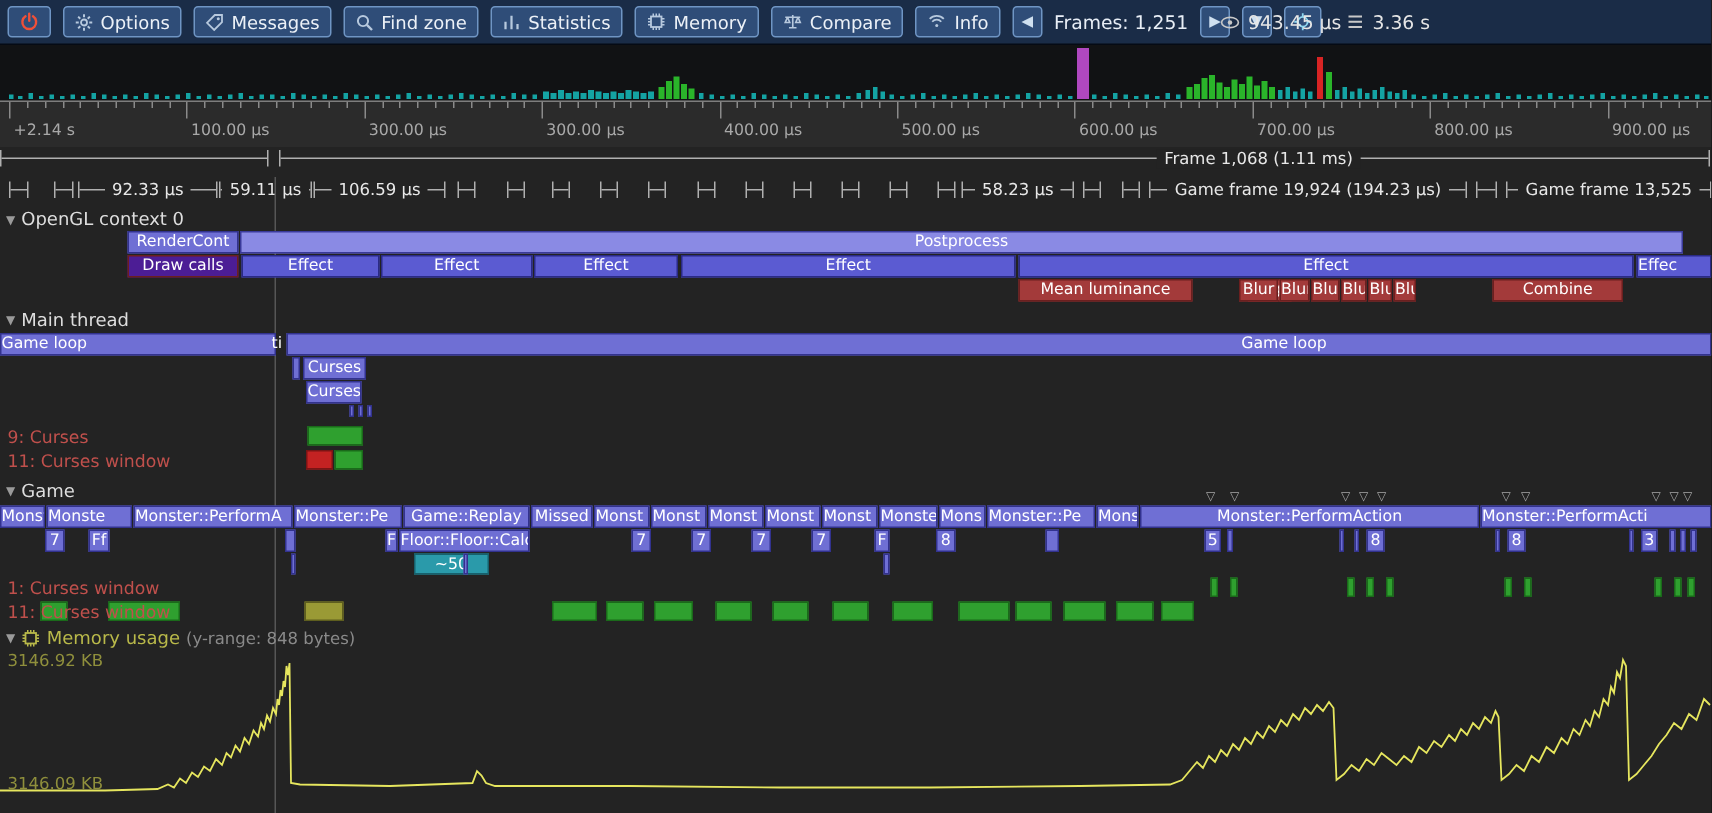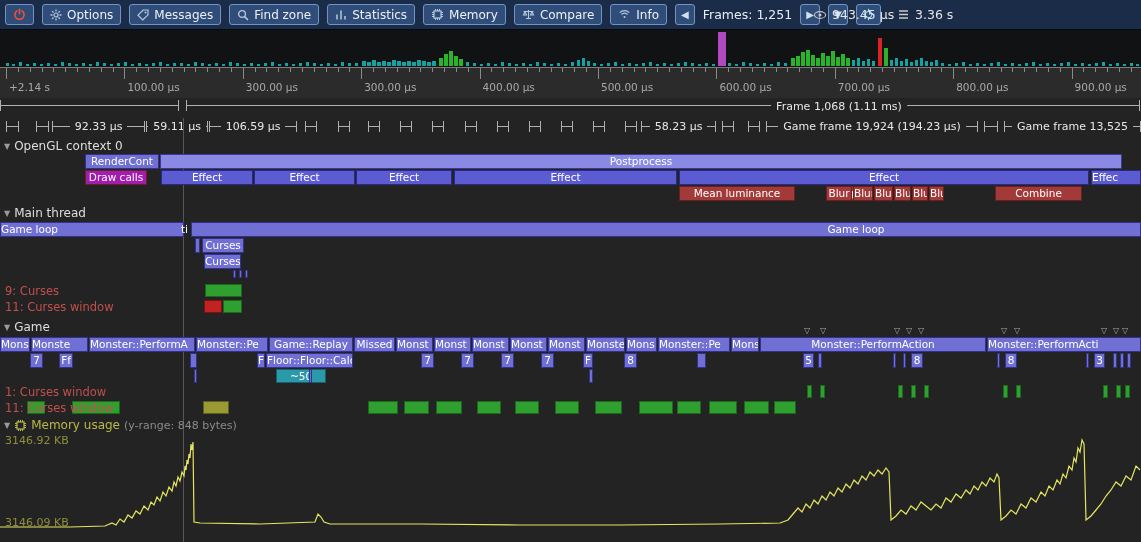--- a/index.html
+++ b/index.html
@@ -536,21 +536,21 @@
 
   <div class="shead" style="top:139px">
     <span class="arr">▼</span>
     <span>OpenGL context 0</span>
   </div>
   <div class="trow" style="top:154px;height:15px">
       <div class="zone" style="left: 85px; width: 74px; background: rgb(111, 111, 212); border-color: rgb(50, 50, 142); text-align: center;">RenderCont</div>
       <div class="zone" style="left: 160px; width: 962px; background: rgb(138, 138, 228); border-color: rgb(58, 58, 154);">Postprocess</div>
     </div>
   <div class="trow" style="top:170px;height:15px">
-      <div class="zone" style="left: 85px; width: 62px; background: #a21caf; border-color: rgb(107, 31, 31);">Draw calls</div>
+      <div class="zone" style="left: 85px; width: 74px; background: #4c1d95; border-color: rgb(107, 31, 31);">Draw calls</div>
       <div class="zone" style="left: 161px; width: 92px; background: rgb(91, 91, 210); border-color: rgb(42, 42, 134);">Effect</div>
       <div class="zone" style="left: 254px; width: 101px; background: rgb(91, 91, 210); border-color: rgb(42, 42, 134);">Effect</div>
       <div class="zone" style="left: 356px; width: 96px; background: rgb(91, 91, 210); border-color: rgb(42, 42, 134);">Effect</div>
       <div class="zone" style="left: 454px; width: 223px; background: rgb(91, 91, 210); border-color: rgb(42, 42, 134);">Effect</div>
       <div class="zone" style="left: 679px; width: 410px; background: rgb(91, 91, 210); border-color: rgb(42, 42, 134);">Effect</div>
       <div class="zone" style="left: 1091px; width: 50px; background: rgb(91, 91, 210); border-color: rgb(42, 42, 134); text-align: left;">Effec</div>
     </div>
   <div class="trow" style="top:186px;height:15px">
       <div class="zone" style="left: 679px; width: 116px; background: rgb(163, 58, 58); border-color: rgb(107, 31, 31);">Mean luminance</div>
       <div class="zone" style="left: 832px; width: 29px; background: rgb(163, 58, 58); border-color: rgb(107, 31, 31); text-align: left;">Brigh</div>

